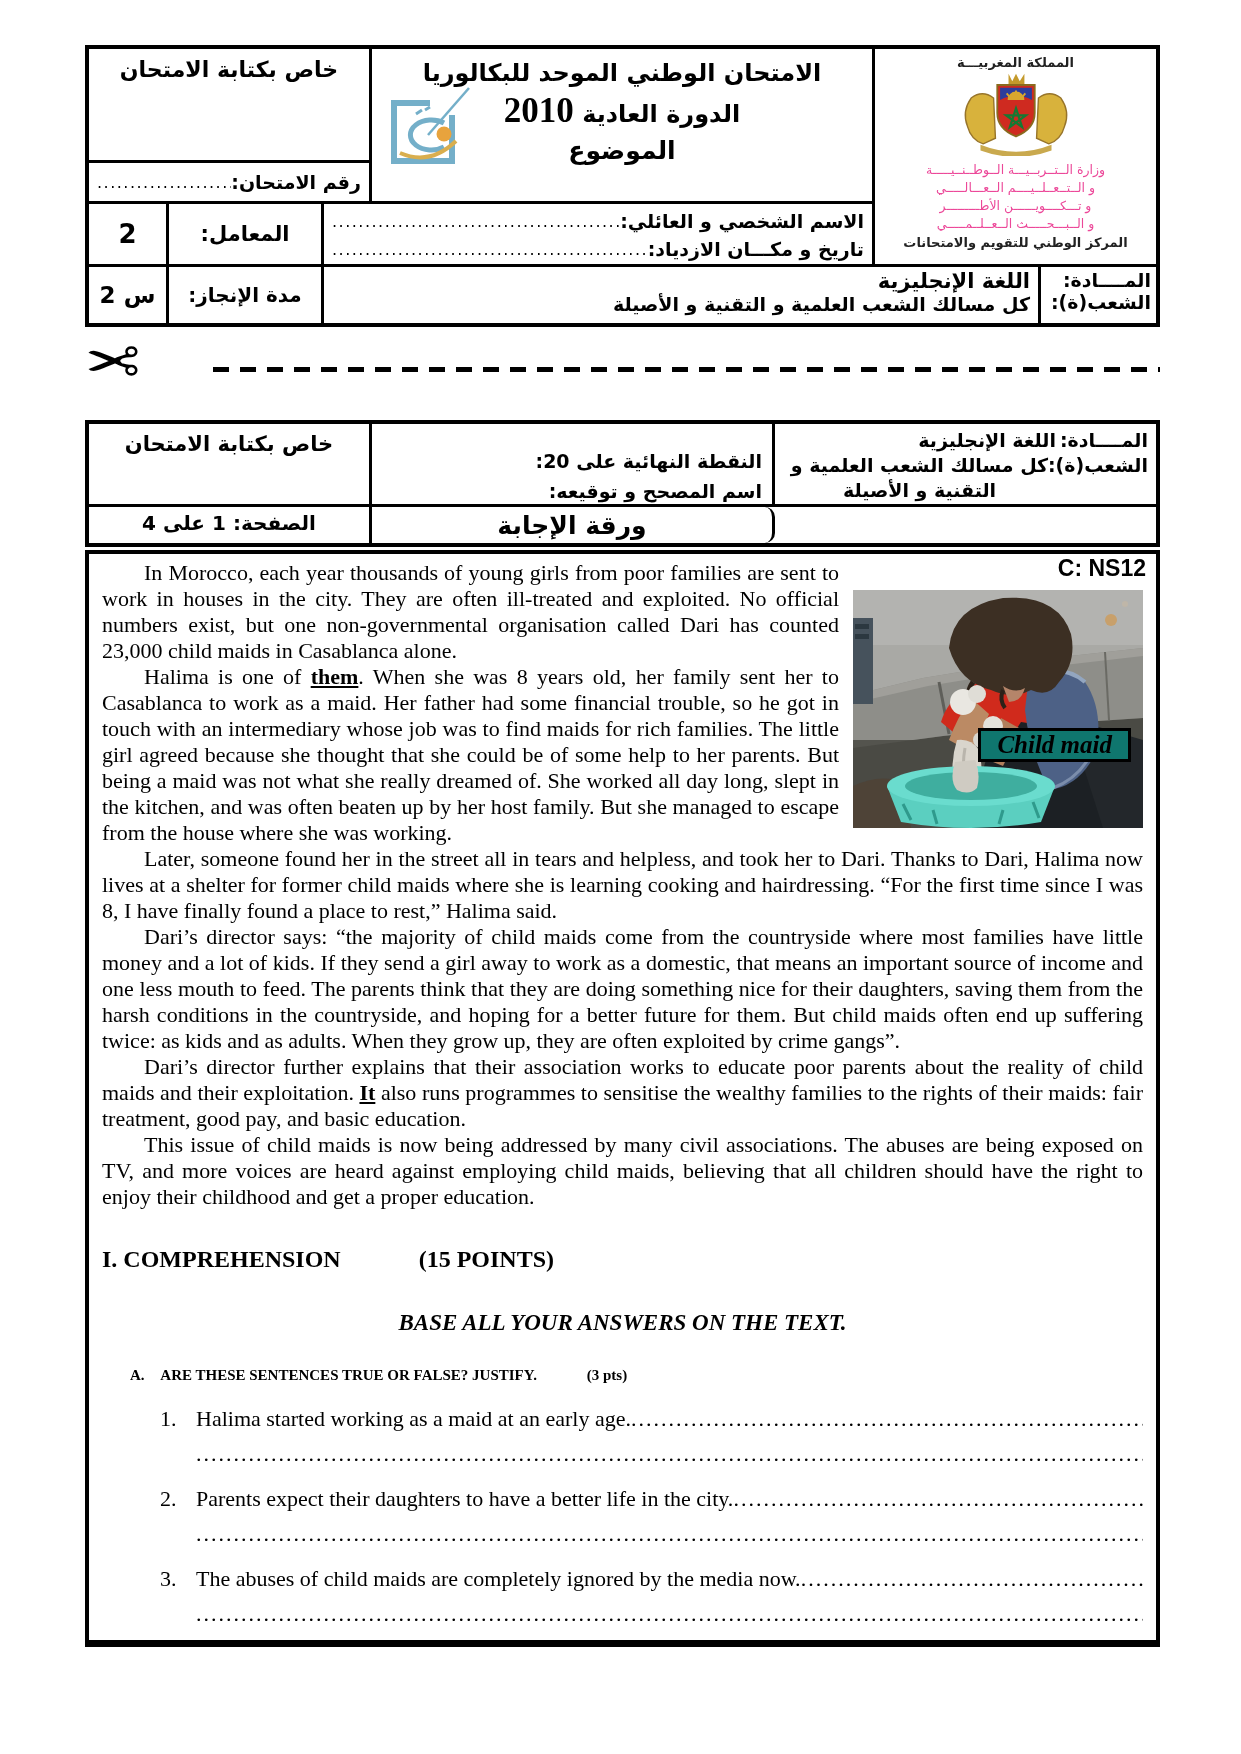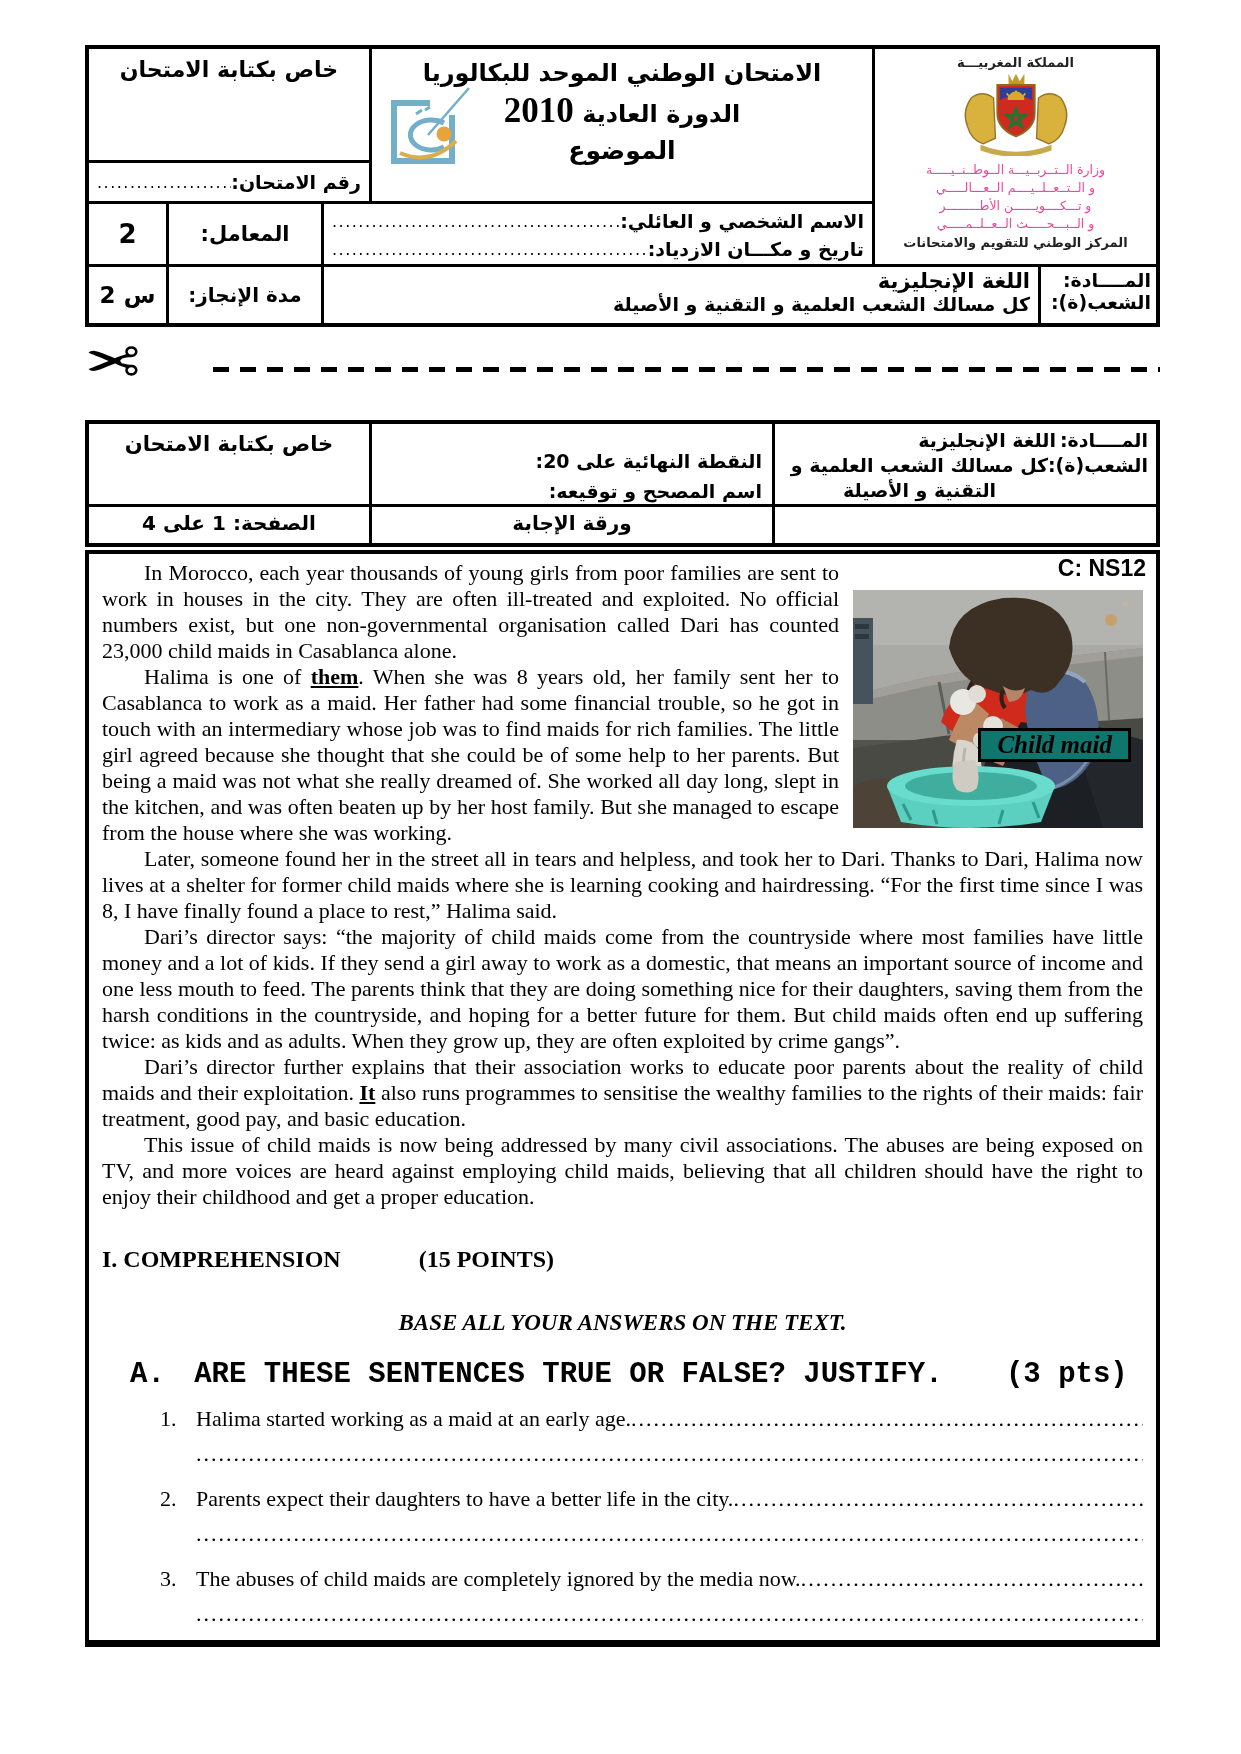--- a/index.html
+++ b/index.html
@@ -61,39 +61,39 @@
   .b2-row{display:flex;}
   .b2-lab{flex:none;width:92px;}
   .b2-val{flex:1;text-align:center;}
   .b2-mid{left:283px;top:0;width:403px;height:83px;direction:rtl;text-align:right;padding:22px 10px;
           font-weight:bold;font-size:19px;line-height:30px;}
   .b2-left{left:0;top:0;width:283px;height:83px;text-align:center;padding-top:8px;
            font-weight:bold;font-size:21px;direction:rtl;}
   .b2r2-right{left:686px;top:83px;width:381px;height:36px;text-align:right;padding:4px 10px 0 0;
               font-family:"Liberation Sans",sans-serif;font-weight:bold;font-size:23px;}
   .b2r2-mid{left:283px;top:83px;width:403px;height:36px;text-align:center;padding-top:4px;
-            font-weight:bold;font-size:20px;direction:rtl;}
+            font-weight:bold;font-size:25px;direction:rtl;border-radius:10px;}
   .b2r2-left{left:0;top:83px;width:283px;height:36px;text-align:center;padding-top:4px;
              font-weight:bold;font-size:20px;direction:rtl;}
 
   
   .box3{left:85px;top:550px;width:1075px;height:1097px;border:4px solid #000;border-bottom-width:7px;
         padding:6px 13px;font-family:"Liberation Serif",serif;font-size:22px;line-height:26px;
         text-align:justify;}
   .photo-wrap{float:right;width:290px;height:238px;margin:30px 0 8px 14px;position:relative;}
   .photo-label{position:absolute;right:12px;top:138px;background:#0f766e;border:3px solid #000;
                padding:1px 16px;font-weight:bold;font-style:italic;font-size:25px;white-space:nowrap;
                font-family:"Liberation Serif",serif;}
   .box3 p{margin:0;text-indent:42px;}
   .bu{font-weight:bold;text-decoration:underline;}
 
   .sec-head{margin-top:36px;font-weight:bold;font-size:24px;text-align:left;}
   .sec-points{margin-left:72px;}
   .base-note{margin-top:38px;text-align:center;font-weight:bold;font-style:italic;font-size:23px;}
-  .part-a{margin-top:26px;font-weight:bold;font-size:29px;padding-left:28px;text-align:left;font-family:Liberation Mono, monospace;}
+  .part-a{margin-top:26px;font-weight:bold;font-size:15px;padding-left:28px;text-align:left;}
   .pa-title{margin-left:12px;}
   .pa-points{margin-left:46px;}
   .questions{margin-top:16px;padding-left:58px;text-align:left;}
   .q-line{display:flex;white-space:nowrap;overflow:hidden;line-height:30px;margin-top:16px;}
   .q-num{flex:none;width:36px;}
   .q-text{flex:none;}
   .q-dots{flex:1;overflow:hidden;letter-spacing:2px;}
   .q-dotline{margin-left:36px;margin-top:6px;overflow:hidden;white-space:nowrap;letter-spacing:2px;
              line-height:28px;}
 </style>

